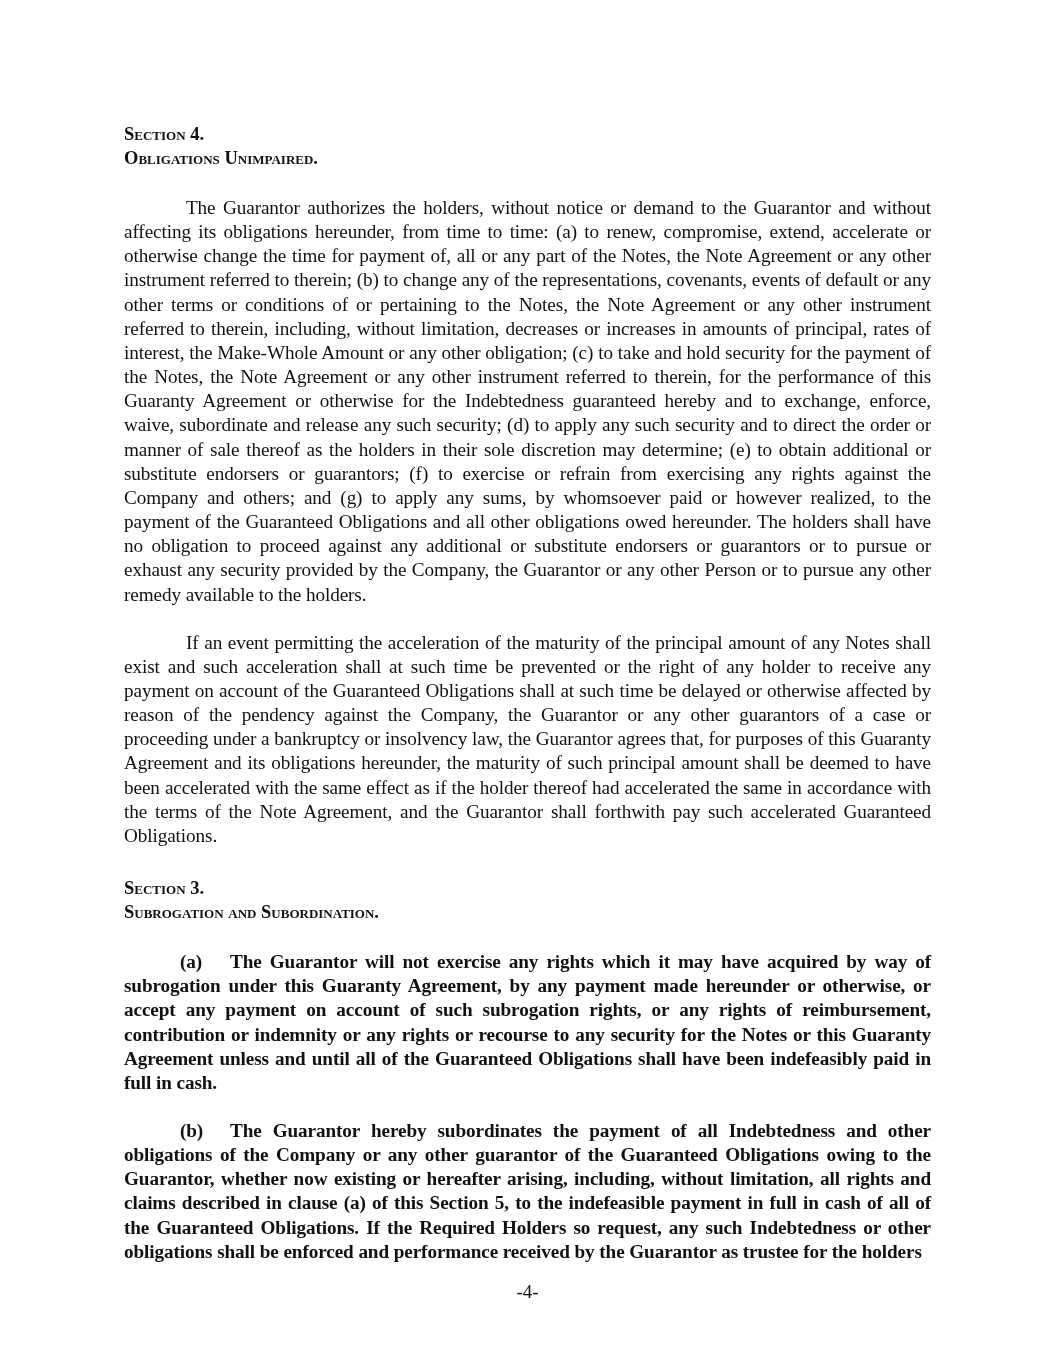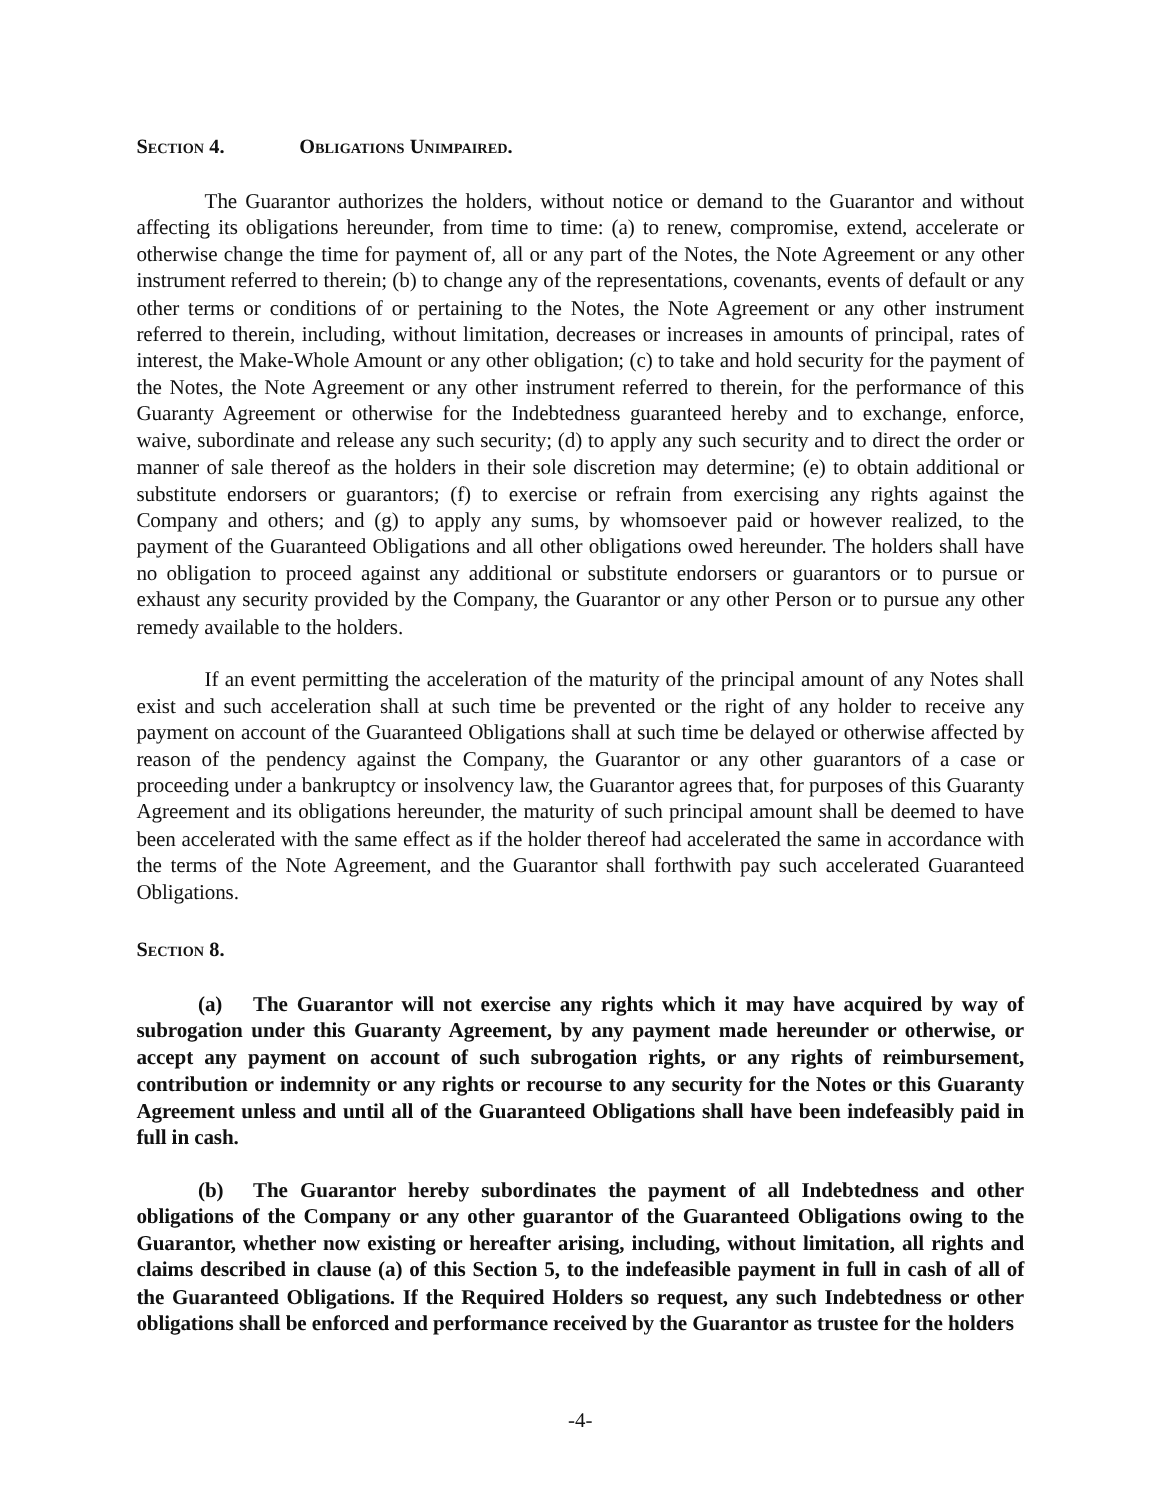--- a/index.html
+++ b/index.html
@@ -22,20 +22,21 @@
       width: 807px;
     }
     .heading {
       font-weight: bold;
       font-variant: small-caps;
       font-size: 18.5px;
       line-height: 24px;
       margin: 0 0 26px 0;
       display: flex;
       white-space: nowrap;
+      flex-direction: column;
     }
     .heading .num {
       display: inline-block;
       width: 148px;
     }
     .para {
       font-size: 19.2px;
       line-height: 24.15px;
       text-align: justify;
       margin: 0 0 24px 0;
@@ -75,21 +76,22 @@
   <div class="heading sec4">
     <span class="num">Section 4.</span>
     <span>Obligations Unimpaired.</span>
   </div>
 
   <p class="para indent p1">The Guarantor authorizes the holders, without notice or demand to the Guarantor and without affecting its obligations hereunder, from time to time:  (a) to renew, compromise, extend, accelerate or otherwise change the time for payment of, all or any part of the Notes, the Note Agreement or any other instrument referred to therein; (b) to change any of the representations, covenants, events of default or any other terms or conditions of or pertaining to the Notes, the Note Agreement or any other instrument referred to therein, including, without limitation, decreases or increases in amounts of principal, rates of interest, the Make-Whole Amount or any other obligation; (c)  to take and hold security for the payment of the Notes, the Note Agreement or any other instrument referred to therein, for the performance of this Guaranty Agreement or otherwise for the Indebtedness guaranteed hereby and to exchange, enforce, waive, subordinate and release any such security; (d) to apply any such security and to direct the order or manner of sale thereof as the holders in their sole discretion may determine; (e) to obtain additional or substitute endorsers or guarantors; (f) to exercise or refrain from exercising any rights against the Company and others; and (g) to apply any sums, by whomsoever paid or however realized, to the payment of the Guaranteed Obligations and all other obligations owed hereunder.  The holders shall have no obligation to proceed against any additional or substitute endorsers or guarantors or to pursue or exhaust any security provided by the Company, the Guarantor or any other Person or to pursue any other remedy available to the holders.</p>
 
   <p class="para indent p2">If an event permitting the acceleration of the maturity of the principal amount of any Notes shall exist and such acceleration shall at such time be prevented or the right of any holder to receive any payment on account of the Guaranteed Obligations shall at such time be delayed or otherwise affected by reason of the pendency against the Company, the Guarantor or any other guarantors of a case or proceeding under a bankruptcy or insolvency law, the Guarantor agrees that, for purposes of this Guaranty Agreement and its obligations hereunder, the maturity of such principal amount shall be deemed to have been accelerated with the same effect as if the holder thereof had accelerated the same in accordance with the terms of the Note Agreement, and the Guarantor shall forthwith pay such accelerated Guaranteed Obligations.</p>
 
   <div class="heading sec5">
-    <span class="num">Section 8.</span>
+    <span class="num">Section 3.</span>
+    <span>Subrogation and Subordination.</span>
   </div>
 
   <p class="para clause"><span class="lbl">(a)</span><span>The Guarantor will not exercise any rights which it may have acquired by way of subrogation under this Guaranty Agreement, by any payment made hereunder or otherwise, or accept any payment on account of such subrogation rights, or any rights of reimbursement, contribution or indemnity or any rights or recourse to any security for the Notes or this Guaranty Agreement unless and until all of the Guaranteed Obligations shall have been indefeasibly paid in full in cash.</span></p>
 
   <p class="para clause"><span class="lbl">(b)</span><span>The Guarantor hereby subordinates the payment of all Indebtedness and other obligations of the Company or any other guarantor of the Guaranteed Obligations owing to the Guarantor, whether now existing or hereafter arising, including, without limitation, all rights and claims described in clause (a) of this Section 5, to the indefeasible payment in full in cash of all of the Guaranteed Obligations.  If the Required Holders so request, any such Indebtedness or other obligations shall be enforced and performance received by the Guarantor as trustee for the holders</span></p>
 
 </div>
 
 <div class="footer">-4-</div>
 

